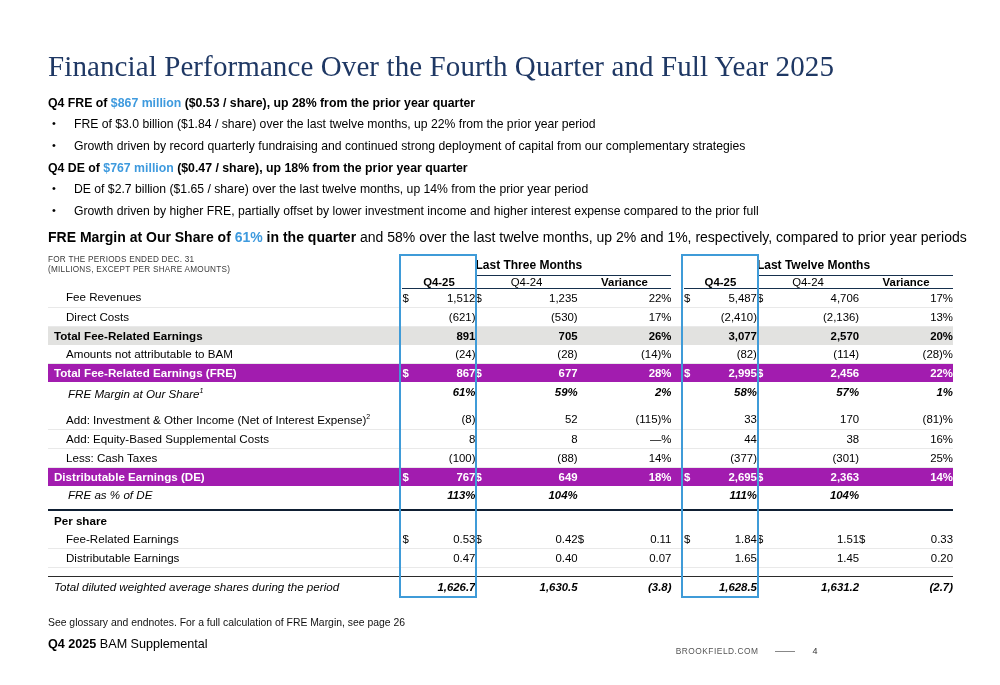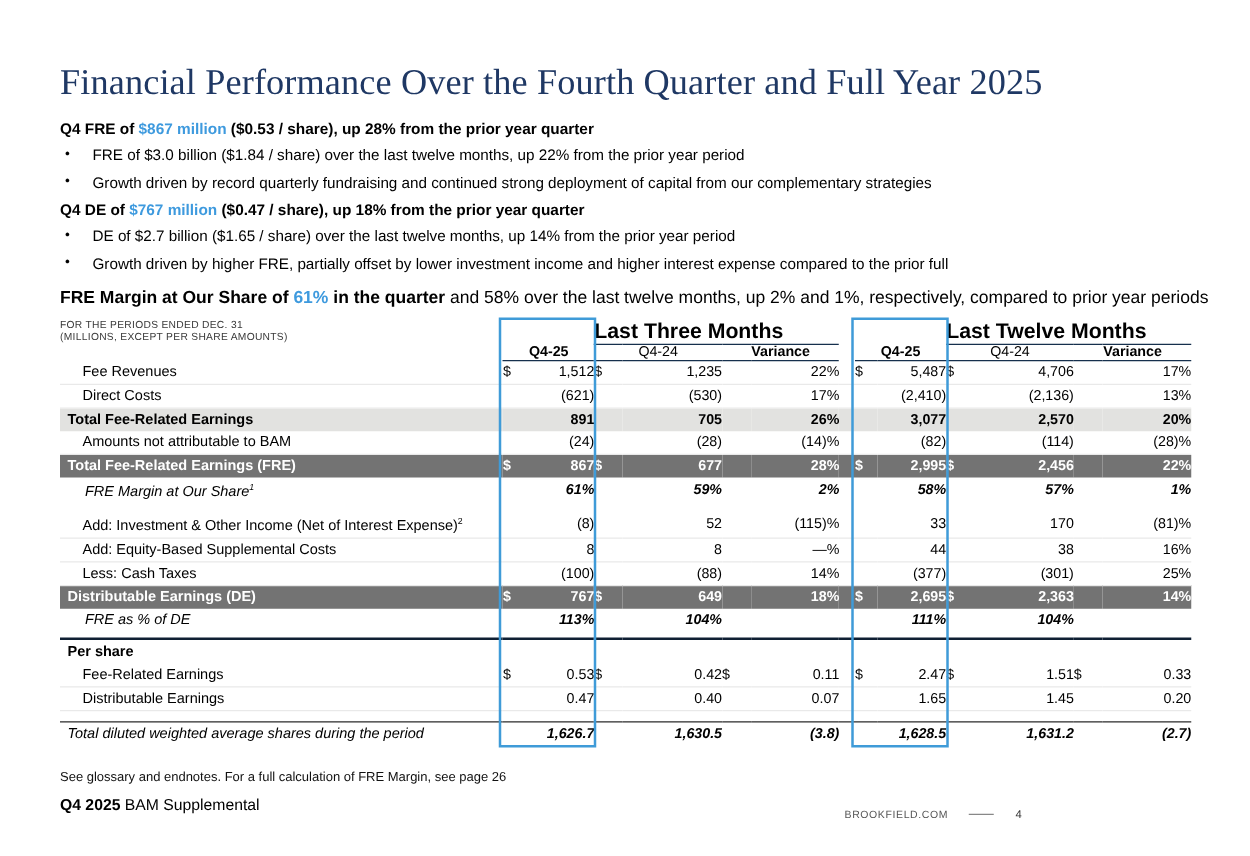--- a/index.html
+++ b/index.html
@@ -88,41 +88,41 @@
 
   .lbl { padding-left: 16px; height: 18px; line-height: 18px; font-size: 11.6px; }
   .lbl.indent0 { padding-left: 6px; font-weight: bold; margin-top: 44px; }
   .lbl.indent1 { padding-left: 18px; }
   .lbl.ital { font-style: italic; padding-left: 20px; }
   .num { text-align: right; padding-right: 6px; height: 18px; line-height: 18px; }
   .cur { text-align: left; padding-left: 6px; height: 18px; line-height: 18px; }
 
   tr.rowline td { border-bottom: 1px solid #e9e9e9; }
   tr.gray td { background: #e2e2e0; font-weight: bold; }
-  tr.navy td { background: #737373; color: #ffffff; font-weight: bold; }
+  tr.navy td { background: #a21caf; color: #ffffff; font-weight: bold; }
   tr.bold td { font-weight: bold; }
   tr.ital td { font-style: italic; }
   tr.ital td.num { font-weight: bold; }
 
   .thickline td { border-top: 2px solid #0f1f33; height: 2px; padding: 0; line-height: 0; font-size: 0; }
   .thinline td { border-top: 1px solid #2b2b2b; height: 1px; padding: 0; line-height: 0; font-size: 0; }
   .spacer td { height: 9px; line-height: 9px; font-size: 0; }
   .spacer-sm td { height: 6px; line-height: 6px; font-size: 0; }
 
   
   .hdr-meta {
     font-size: 8.2px;
     letter-spacing: 0.25px;
     color: #3a3a3a;
     line-height: 10px;
     padding-left: 6px;
     padding-bottom: 4px;
   }
   .grp-hdr {
-    font-size: 17px;
+    font-size: 12px;
     font-weight: bold;
     text-align: left;
     padding-left: 10px;
     padding-bottom: 3px;
     border-bottom: 1.6px solid #16304d;
   }
   .col-hdr {
     font-size: 11.4px;
     text-align: center;
     padding: 2px 0 3px 0;
@@ -442,21 +442,21 @@
           <tr class="rowline">
             <td class="lbl indent1">Fee-Related Earnings</td>
             <td class="cur">$</td>
             <td class="num">0.53</td>
             <td class="cur">$</td>
             <td class="num">0.42</td>
             <td class="cur">$</td>
             <td class="num">0.11</td>
             <td></td>
             <td class="cur">$</td>
-            <td class="num">2.47</td>
+            <td class="num">1.84</td>
             <td class="cur">$</td>
             <td class="num">1.51</td>
             <td class="cur">$</td>
             <td class="num">0.33</td>
           </tr>
           <tr class="rowline">
             <td class="lbl indent1">Distributable Earnings</td>
             <td class="cur"></td>
             <td class="num">0.47</td>
             <td class="cur"></td>

